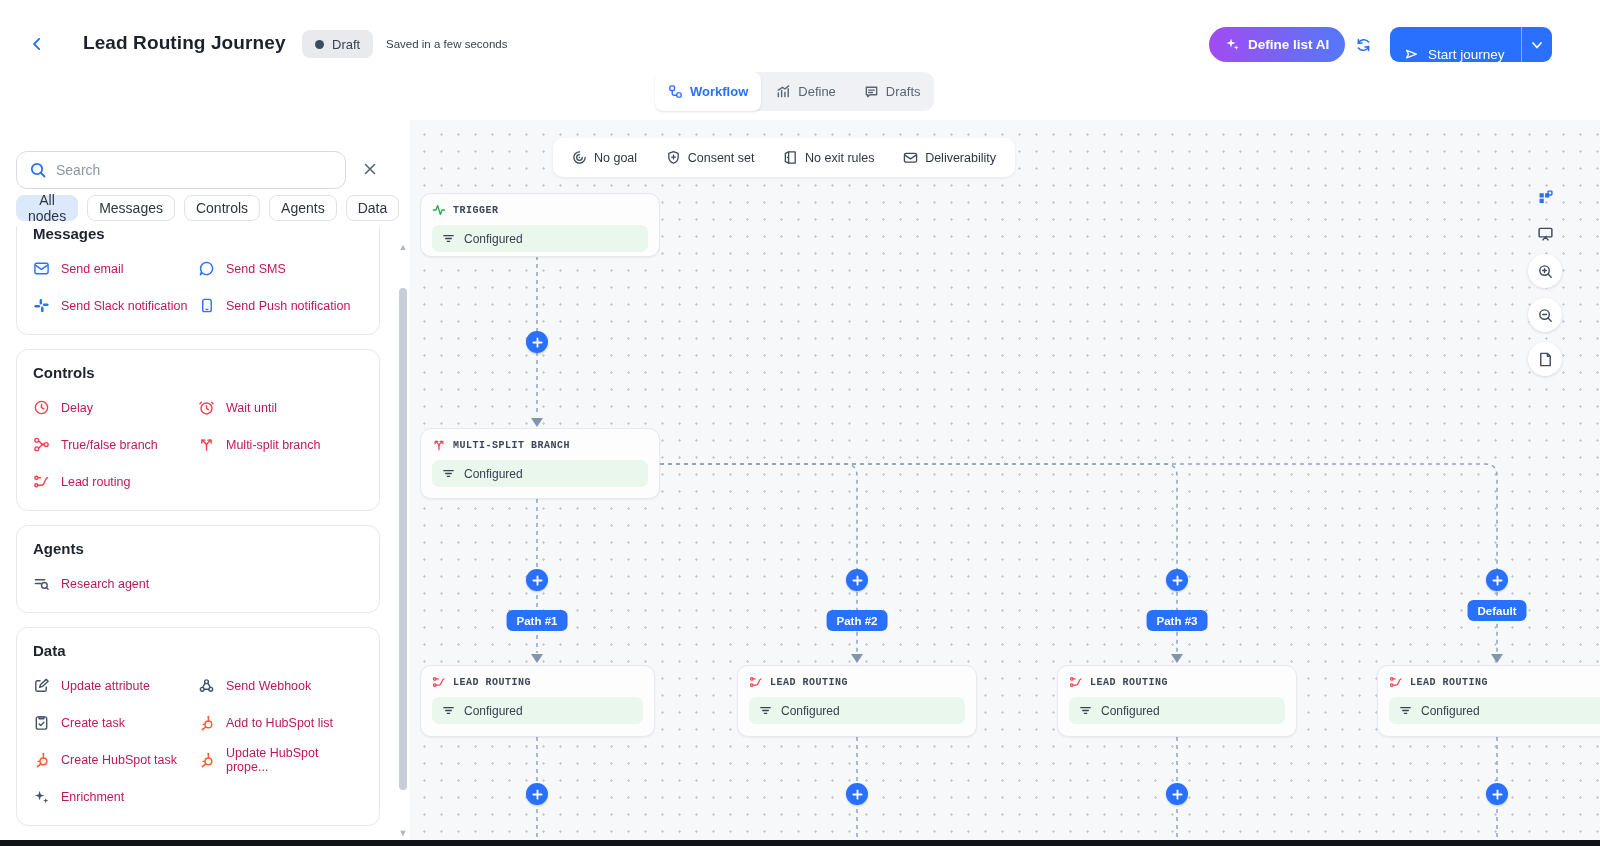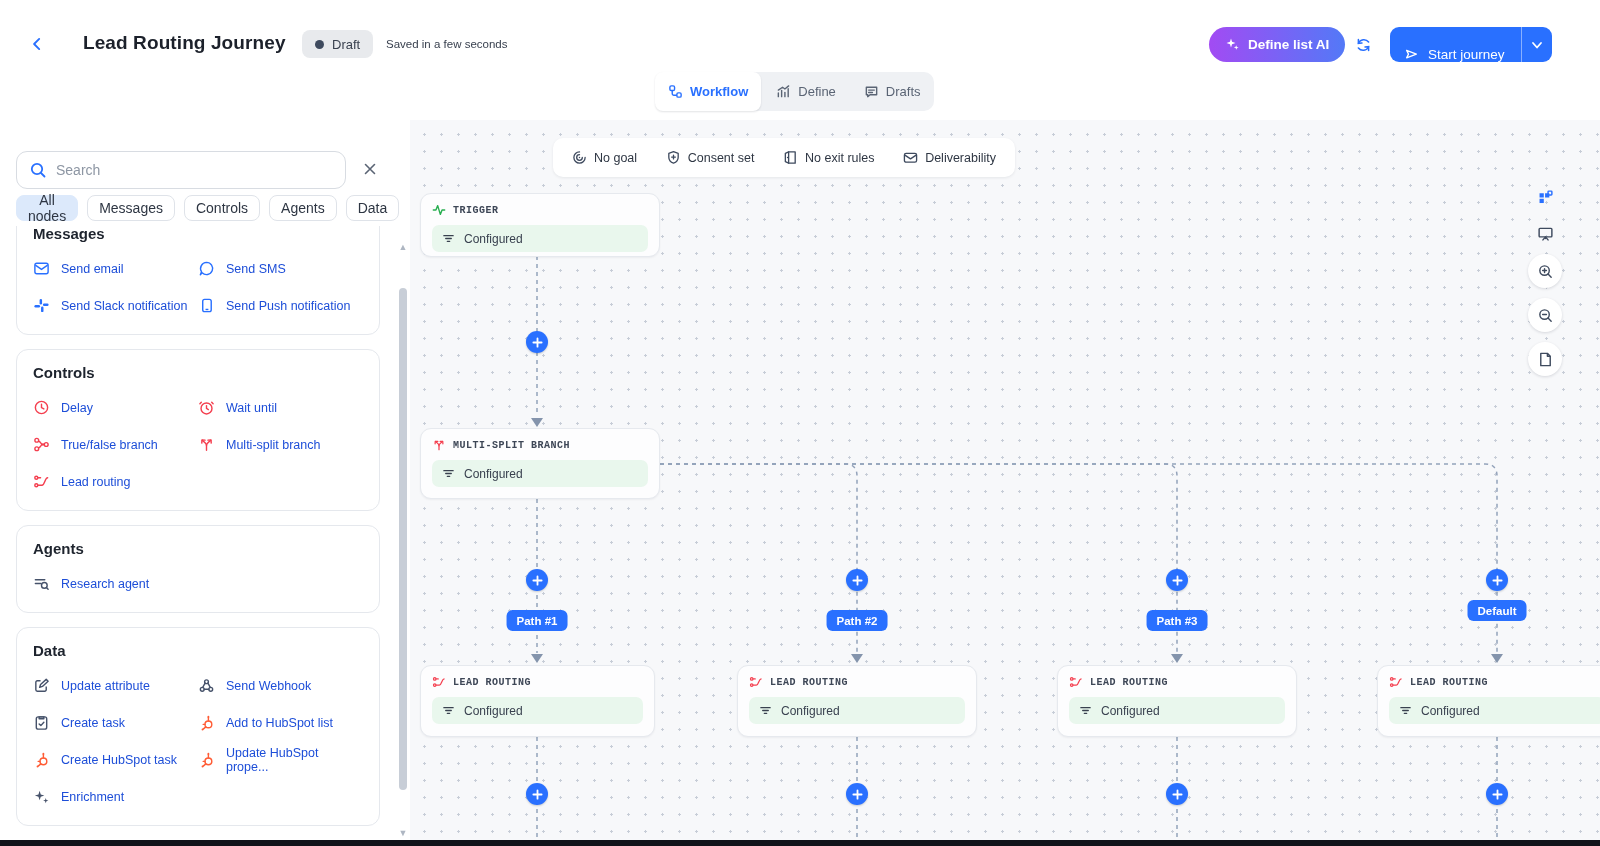--- a/index.html
+++ b/index.html
@@ -33,21 +33,21 @@
   .search-box input::placeholder { color:#8D96A3; }
   .panel-close { margin-left:14px; border:none; background:transparent; color:#5A6474; cursor:pointer; width:20px; height:20px; }
   .chips { position:absolute; left:16px; top:75px; display:flex; gap:9px; }
   .chip { height:26px; padding:0 11px; border-radius:8px; border:1px solid #DFE3E9; background:#fff; font-size:14px; color:#2E3643; display:flex; align-items:center; cursor:pointer; font-family:"Liberation Sans",sans-serif; }
   .chip.active { background:#DCE9FB; border-color:#DCE9FB; }
   .side-scroll { position:absolute; left:0; top:106px; width:396px; height:620px; overflow:hidden; }
   .card { margin:14px 16px 0 16px; border:1px solid #E5E8ED; border-radius:12px; background:#fff; padding:14px 16px 10px 16px; }
   .card.first { margin-top:-16px; }
   .card-title { font-size:15px; font-weight:700; color:#1E242E; margin-bottom:8px; }
   .item-grid { display:grid; grid-template-columns:1fr 1fr; }
-  .node-item { display:flex; align-items:center; gap:11px; height:37px; font-size:12.5px; color:#1d4ed8; cursor:grab; }
+  .node-item { display:flex; align-items:center; gap:11px; height:37px; font-size:12.5px; color:#be185d; cursor:grab; }
   .icn { width:17px; height:17px; flex:0 0 17px; display:inline-flex; }
   .blue { color:#2970FF; } .red { color:#F43F4F; } .slate { color:#46526A; } .orange { color:#FF5C35; } .green { color:#27AE4F; }
 
   
   .sb-track { position:absolute; left:397px; top:120px; width:12px; height:726px; z-index:5; }
   .sb-thumb { position:absolute; left:2px; top:168px; width:8px; height:502px; background:#C8CED7; border-radius:5px; }
   .sb-arrow { position:absolute; left:1px; width:10px; height:10px; color:#AEB6C2; font-size:9px; line-height:10px; text-align:center; }
 
   
   .canvas { position:absolute; left:410px; top:120px; width:1190px; height:726px; background-color:#F7F8FA;

